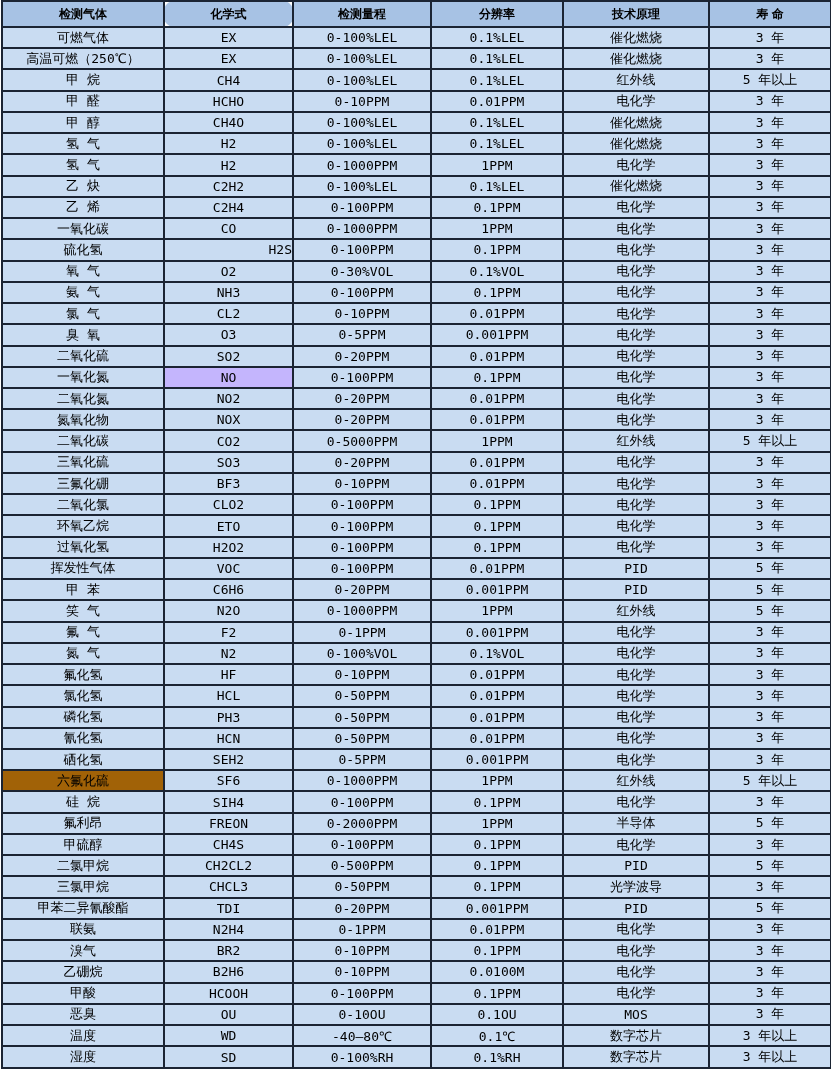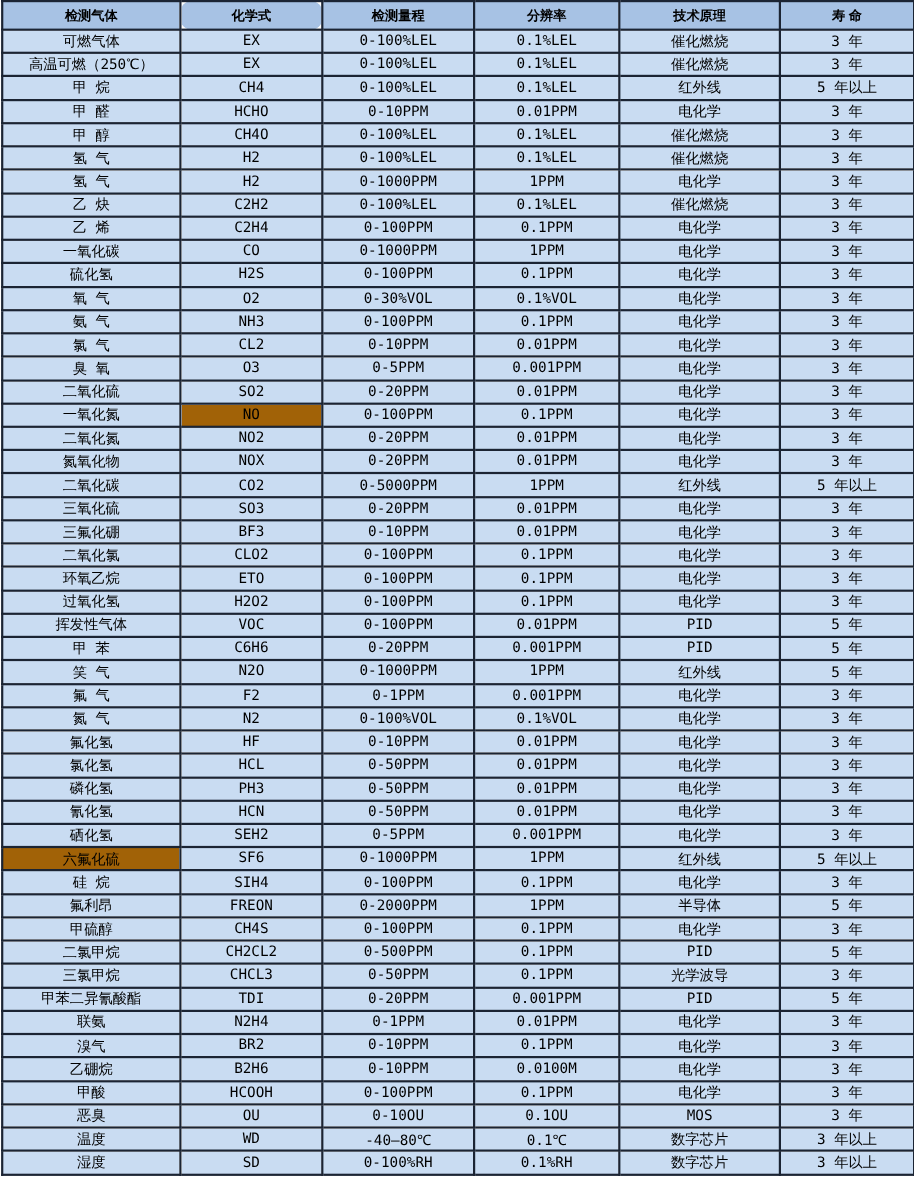--- a/index.html
+++ b/index.html
@@ -144,21 +144,21 @@
         <tr>
           <td style="background: rgb(201, 220, 242); border-color: rgb(27, 36, 51); color: rgb(0, 0, 0);">一氧化碳</td>
           <td style="background: rgb(201, 220, 242); border-color: rgb(27, 36, 51); color: rgb(0, 0, 0);">CO</td>
           <td style="background: rgb(201, 220, 242); border-color: rgb(27, 36, 51); color: rgb(0, 0, 0);">0-1000PPM</td>
           <td style="background: rgb(201, 220, 242); border-color: rgb(27, 36, 51); color: rgb(0, 0, 0);">1PPM</td>
           <td style="background: rgb(201, 220, 242); border-color: rgb(27, 36, 51); color: rgb(0, 0, 0);">电化学</td>
           <td style="background: rgb(201, 220, 242); border-color: rgb(27, 36, 51); color: rgb(0, 0, 0);">3 年</td>
         </tr>
         <tr>
           <td style="background: rgb(201, 220, 242); border-color: rgb(27, 36, 51); color: rgb(0, 0, 0);">硫化氢</td>
-          <td style="background: rgb(201, 220, 242); border-color: rgb(27, 36, 51); color: rgb(0, 0, 0);">H2S</td>
+          <td style="background: rgb(201, 220, 242); border-color: rgb(27, 36, 51); color: rgb(0, 0, 0); text-align: right;">H2S</td>
           <td style="background: rgb(201, 220, 242); border-color: rgb(27, 36, 51); color: rgb(0, 0, 0);">0-100PPM</td>
           <td style="background: rgb(201, 220, 242); border-color: rgb(27, 36, 51); color: rgb(0, 0, 0);">0.1PPM</td>
           <td style="background: rgb(201, 220, 242); border-color: rgb(27, 36, 51); color: rgb(0, 0, 0);">电化学</td>
           <td style="background: rgb(201, 220, 242); border-color: rgb(27, 36, 51); color: rgb(0, 0, 0);">3 年</td>
         </tr>
         <tr>
           <td style="background: rgb(201, 220, 242); border-color: rgb(27, 36, 51); color: rgb(0, 0, 0);">氧 气</td>
           <td style="background: rgb(201, 220, 242); border-color: rgb(27, 36, 51); color: rgb(0, 0, 0);">O2</td>
           <td style="background: rgb(201, 220, 242); border-color: rgb(27, 36, 51); color: rgb(0, 0, 0);">0-30%VOL</td>
           <td style="background: rgb(201, 220, 242); border-color: rgb(27, 36, 51); color: rgb(0, 0, 0);">0.1%VOL</td>
@@ -192,21 +192,21 @@
         <tr>
           <td style="background: rgb(201, 220, 242); border-color: rgb(27, 36, 51); color: rgb(0, 0, 0);">二氧化硫</td>
           <td style="background: rgb(201, 220, 242); border-color: rgb(27, 36, 51); color: rgb(0, 0, 0);">SO2</td>
           <td style="background: rgb(201, 220, 242); border-color: rgb(27, 36, 51); color: rgb(0, 0, 0);">0-20PPM</td>
           <td style="background: rgb(201, 220, 242); border-color: rgb(27, 36, 51); color: rgb(0, 0, 0);">0.01PPM</td>
           <td style="background: rgb(201, 220, 242); border-color: rgb(27, 36, 51); color: rgb(0, 0, 0);">电化学</td>
           <td style="background: rgb(201, 220, 242); border-color: rgb(27, 36, 51); color: rgb(0, 0, 0);">3 年</td>
         </tr>
         <tr>
           <td style="background: rgb(201, 220, 242); border-color: rgb(27, 36, 51); color: rgb(0, 0, 0);">一氧化氮</td>
-          <td style="background: #a16207; border-color: rgb(27, 36, 51); color: rgb(0, 0, 0);">NO</td>
+          <td style="background: #c4b5fd; border-color: rgb(27, 36, 51); color: rgb(0, 0, 0);">NO</td>
           <td style="background: rgb(201, 220, 242); border-color: rgb(27, 36, 51); color: rgb(0, 0, 0);">0-100PPM</td>
           <td style="background: rgb(201, 220, 242); border-color: rgb(27, 36, 51); color: rgb(0, 0, 0);">0.1PPM</td>
           <td style="background: rgb(201, 220, 242); border-color: rgb(27, 36, 51); color: rgb(0, 0, 0);">电化学</td>
           <td style="background: rgb(201, 220, 242); border-color: rgb(27, 36, 51); color: rgb(0, 0, 0);">3 年</td>
         </tr>
         <tr>
           <td style="background: rgb(201, 220, 242); border-color: rgb(27, 36, 51); color: rgb(0, 0, 0);">二氧化氮</td>
           <td style="background: rgb(201, 220, 242); border-color: rgb(27, 36, 51); color: rgb(0, 0, 0);">NO2</td>
           <td style="background: rgb(201, 220, 242); border-color: rgb(27, 36, 51); color: rgb(0, 0, 0);">0-20PPM</td>
           <td style="background: rgb(201, 220, 242); border-color: rgb(27, 36, 51); color: rgb(0, 0, 0);">0.01PPM</td>

